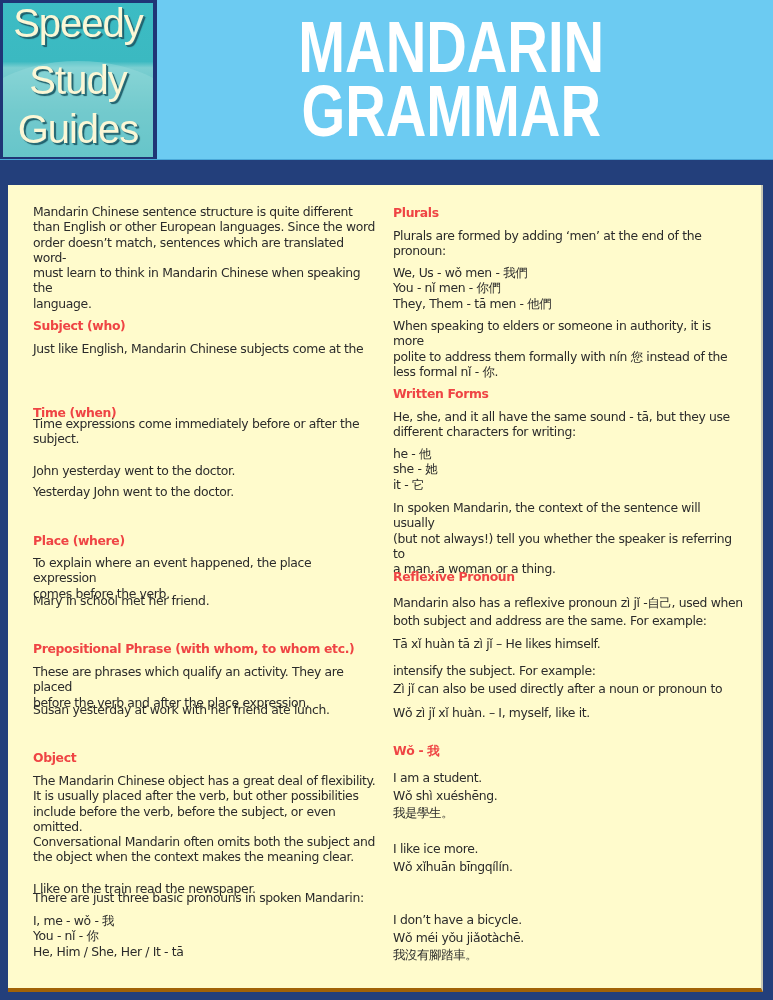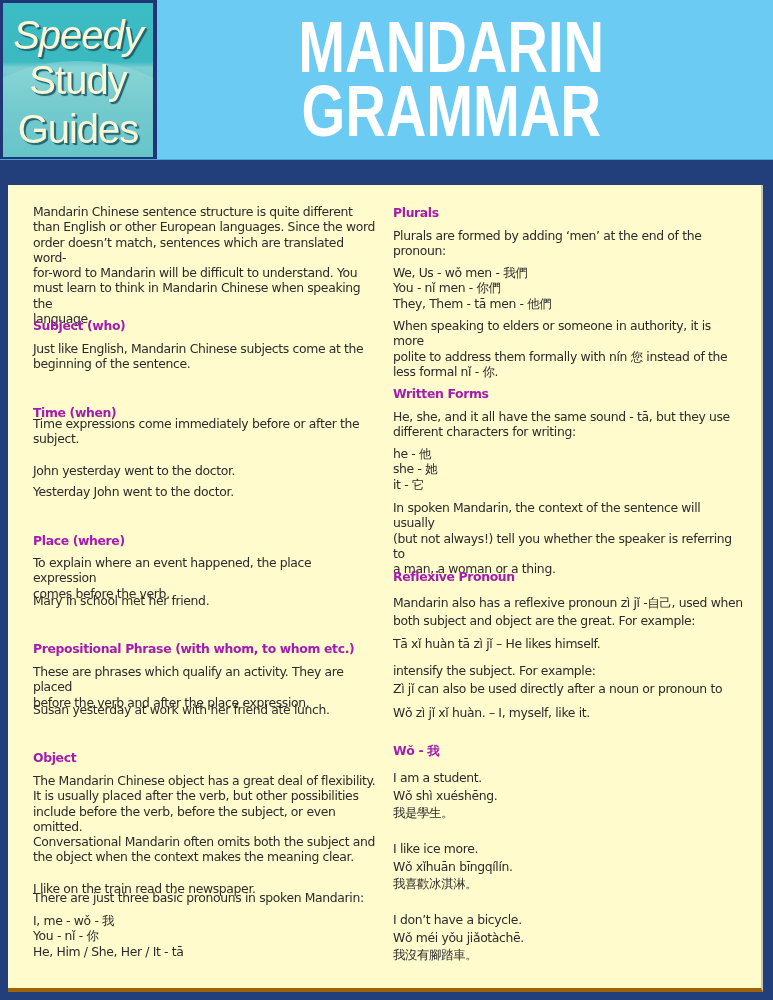--- a/index.html
+++ b/index.html
@@ -29,21 +29,21 @@
     background: rgba(150,220,220,0.45);
   }
   .logo-line {
     position: absolute; left: 0; width: 150px; text-align: center;
     font-family: "Liberation Sans", sans-serif;
     font-size: 40px; line-height: 40px;
     color: #fbf7d6;
     text-shadow: 1px 1px 0 #2a6f7a, 2px 2px 1px #1e5a66;
     letter-spacing: -1px;
   }
-  .logo-l1 { top: 12px; font-style: italic; }
+  .logo-l1 { top: 0; }
   .logo-l2 { top: 57px; }
   .logo-l3 { top: 106px; }
 
   .title {
     position: absolute; left: 160px; width: 613px; text-align: center;
     color: #ffffff;
     font-family: "Liberation Sans", sans-serif;
     font-weight: bold;
     font-size: 72px; line-height: 66px;
     transform: scaleX(0.78);
@@ -62,21 +62,21 @@
   .col {
     position: absolute; top: 0;
     font-family: "DejaVu Sans", sans-serif;
     font-size: 12.4px; line-height: 15.3px;
     color: #2b2b2b;
     letter-spacing: -0.35px;
   }
   .col-left { left: 25px; width: 345px; }
   .col-right { left: 385px; width: 350px; }
   .blk { position: absolute; left: 0; width: 100%; }
-  .h { font-weight: bold; color: #a21caf; }
+  .h { font-weight: bold; color: #ef4444; }
 </style>
 </head>
 <body>
 
 <div class="header">
   <div class="logo">
     <div class="logo-inner">
       <div class="arc"></div>
       <div class="logo-line logo-l1">Speedy</div>
       <div class="logo-line logo-l2">Study</div>
@@ -87,29 +87,27 @@
   <div class="title title-l2">GRAMMAR</div>
 </div>
 
 <div class="panel">
 
   <div class="col col-left">
     <div class="blk" style="top:19px">
       <div>Mandarin Chinese sentence structure is quite different</div>
       <div>than English or other European languages. Since the word</div>
       <div>order doesn’t match, sentences which are translated word-</div>
-      <div>for-word to Mandarin will be difficult to understand. You</div>
       <div>must learn to think in Mandarin Chinese when speaking the</div>
       <div>language.</div>
     </div>
 
     <div class="blk h" style="top:133px">Subject (who)</div>
     <div class="blk" style="top:156px">
       <div>Just like English, Mandarin Chinese subjects come at the</div>
-      <div>beginning of the sentence.</div>
     </div>
 
     <div class="blk h" style="top:220px">Time (when)</div>
     <div class="blk" style="top:231px">
       <div>Time expressions come immediately before or after the</div>
       <div>subject.</div>
     </div>
     <div class="blk" style="top:278px">John yesterday went to the doctor.</div>
     <div class="blk" style="top:299px">Yesterday John went to the doctor.</div>
 
@@ -173,39 +171,38 @@
     </div>
     <div class="blk" style="top:315px">
       <div>In spoken Mandarin, the context of the sentence will usually</div>
       <div>(but not always!) tell you whether the speaker is referring to</div>
       <div>a man, a woman or a thing.</div>
     </div>
 
     <div class="blk h" style="top:384px">Reflexive Pronoun</div>
     <div class="blk" style="top:409px">
       <div style="line-height:17.5px">Mandarin also has a reflexive pronoun zì jǐ -自己, used when</div>
-      <div style="line-height:17.5px">both subject and object are the great. For example:</div>
+      <div style="line-height:17.5px">both subject and address are the same. For example:</div>
     </div>
     <div class="blk" style="top:451px">Tā xǐ huàn tā zì jǐ – He likes himself.</div>
     <div class="blk" style="top:477px">
       <div style="line-height:17.5px">intensify the subject. For example:</div>
       <div style="line-height:17.5px">Zì jǐ can also be used directly after a noun or pronoun to</div>
     </div>
     <div class="blk" style="top:520px">Wǒ zì jǐ xǐ huàn. – I, myself, like it.</div>
 
     <div class="blk h" style="top:558px">Wǒ - 我</div>
     <div class="blk" style="top:584px">
       <div style="line-height:17.5px">I am a student.</div>
       <div style="line-height:17.5px">Wǒ shì xuéshēng.</div>
       <div style="line-height:17.5px">我是學生。</div>
     </div>
     <div class="blk" style="top:655px">
       <div style="line-height:17.5px">I like ice more.</div>
       <div style="line-height:17.5px">Wǒ xǐhuān bīngqílín.</div>
-      <div style="line-height:17.5px">我喜歡冰淇淋。</div>
     </div>
     <div class="blk" style="top:726px">
       <div style="line-height:17.5px">I don’t have a bicycle.</div>
       <div style="line-height:17.5px">Wǒ méi yǒu jiǎotàchē.</div>
       <div style="line-height:17.5px">我沒有腳踏車。</div>
     </div>
   </div>
 </div>
 
 </body></html>

